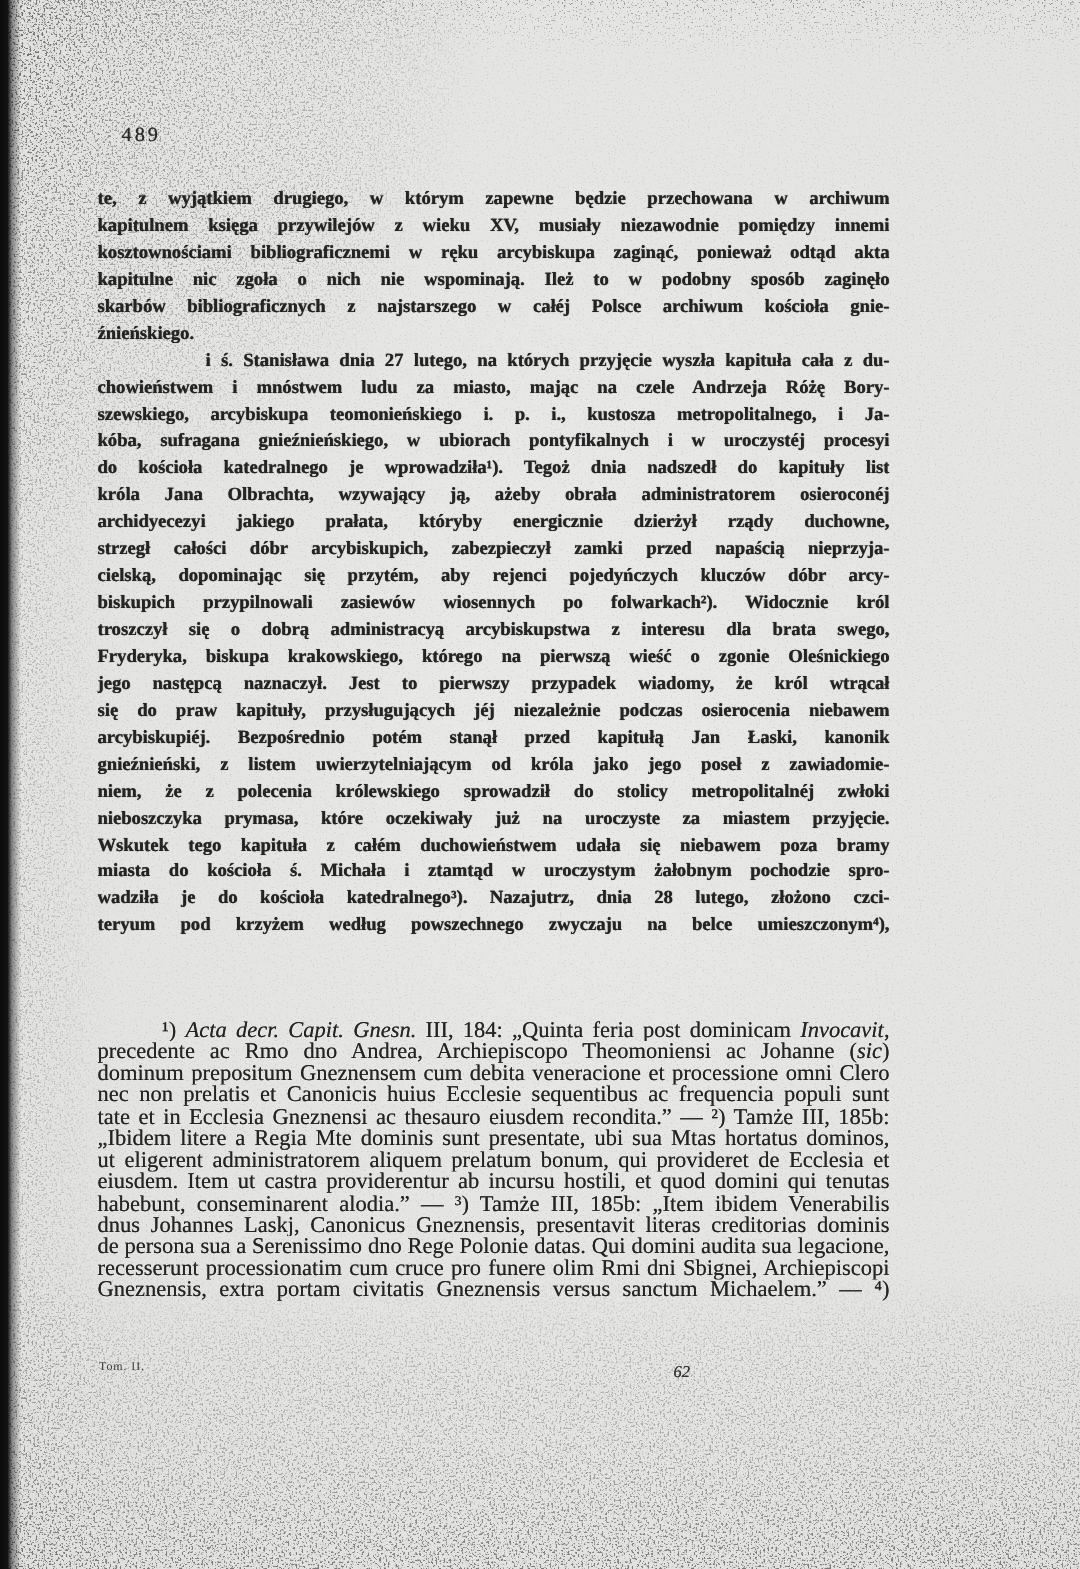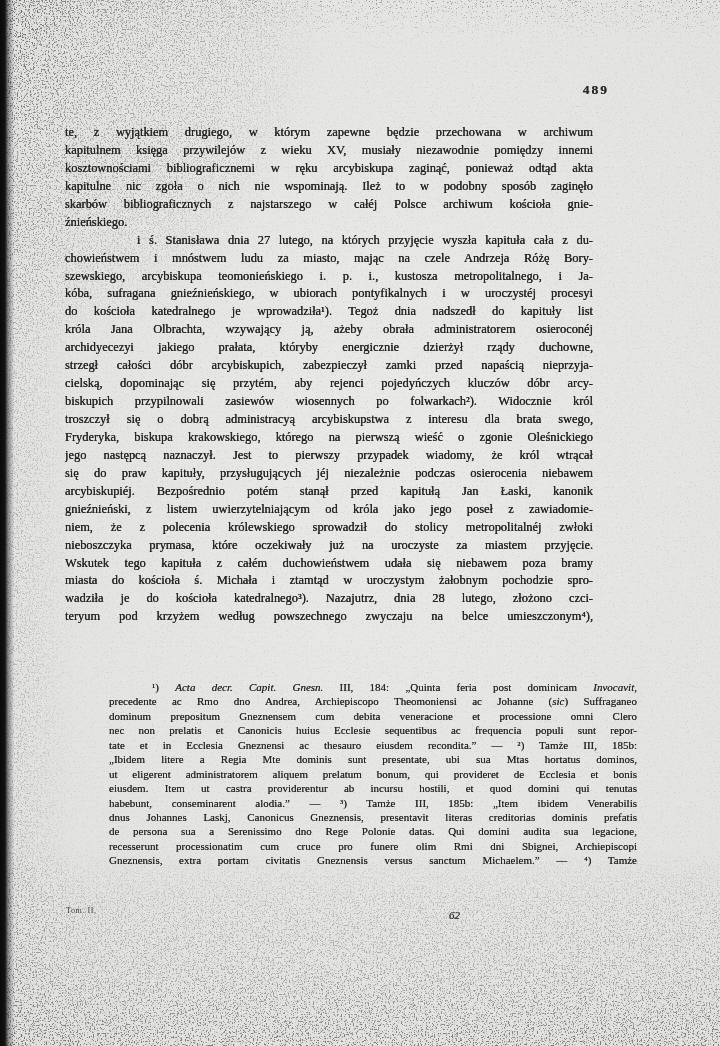--- a/index.html
+++ b/index.html
@@ -14,39 +14,39 @@
   }
   .spine {
     position: absolute; left: 0; top: 0; bottom: 0; width: 14px;
     background: linear-gradient(to right,
       #0a0a0a 0px, #131313 5px, rgba(25,25,25,0.45) 8px, rgba(25,25,25,0) 14px);
     z-index: 3;
   }
   .noise { position: absolute; left: 0; top: 0; z-index: 2; pointer-events: none; }
   .pagenum {
     position: absolute; left: 81px; top: 82px; width: 528px;
-    text-align: right; font-size: 13.5px; font-weight: bold;
+    text-align: left; font-size: 13.5px; font-weight: normal;
     letter-spacing: 2px; color: #2a2a2a; z-index: 4;
     text-shadow: 0 0 0.5px rgba(35,35,35,0.8);
   }
   .main-text {
     position: absolute; left: 65px; top: 124px; width: 528px; z-index: 4;
     font-size: 12.4px;
   }
   .main-text .line {
     height: 17.95px; line-height: 17.95px; overflow: hidden;
     text-align: justify; text-align-last: justify;
     text-shadow: 0 0 0.5px rgba(30,30,30,0.85), 0.3px 0.3px 0.4px rgba(30,30,30,0.35);
+    font-weight: bold;
   }
   .para1 .line:last-child { text-align-last: left; }
   .para2 .line:first-child { text-indent: 72px; }
   .footnotes {
     position: absolute; left: 65px; top: 680px; width: 528px; z-index: 4;
-    font-size: 11px;
-    margin-left: 44px;
+    font-size: 15px;
   }
   .footnotes .line {
     height: 14.45px; line-height: 14.45px; overflow: hidden;
     text-align: justify; text-align-last: justify;
     text-shadow: 0 0 0.4px rgba(35,35,35,0.8);
   }
   .footnotes .line:first-child { text-indent: 43px; }
   .volume {
     position: absolute; left: 66px; top: 906px; z-index: 4;
     font-size: 8px; letter-spacing: 0.6px; color: #3b3b3b;

